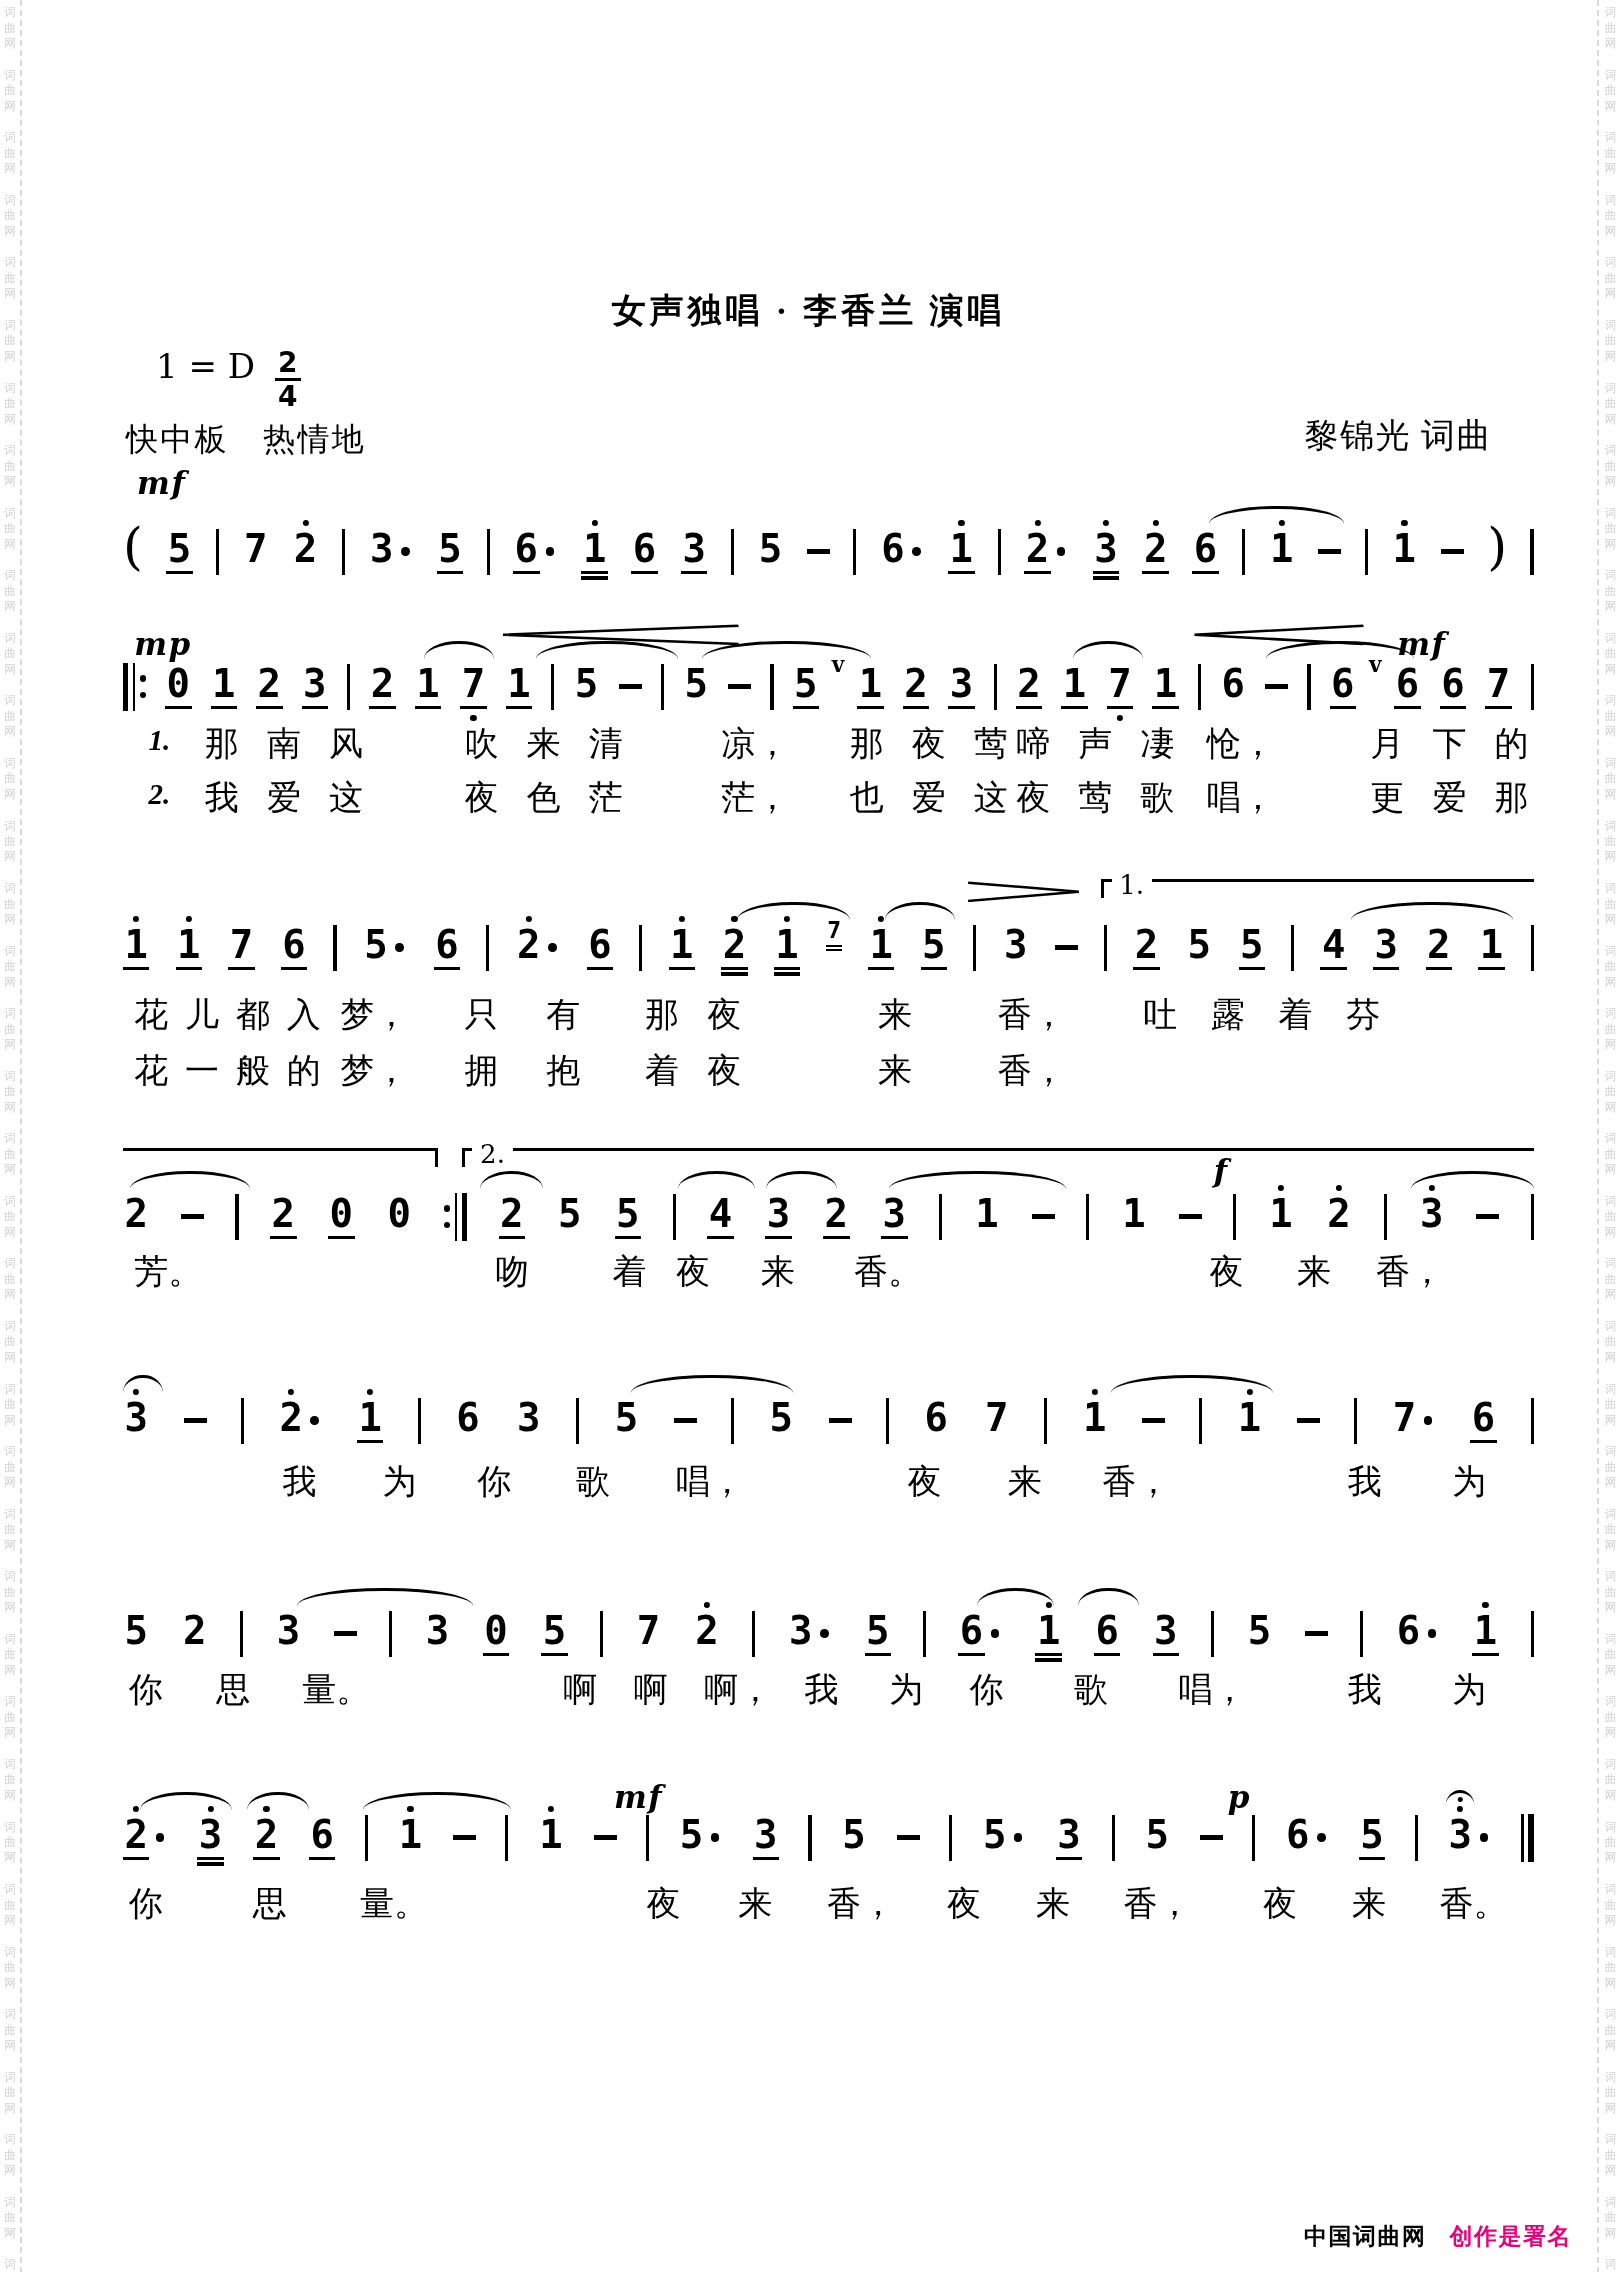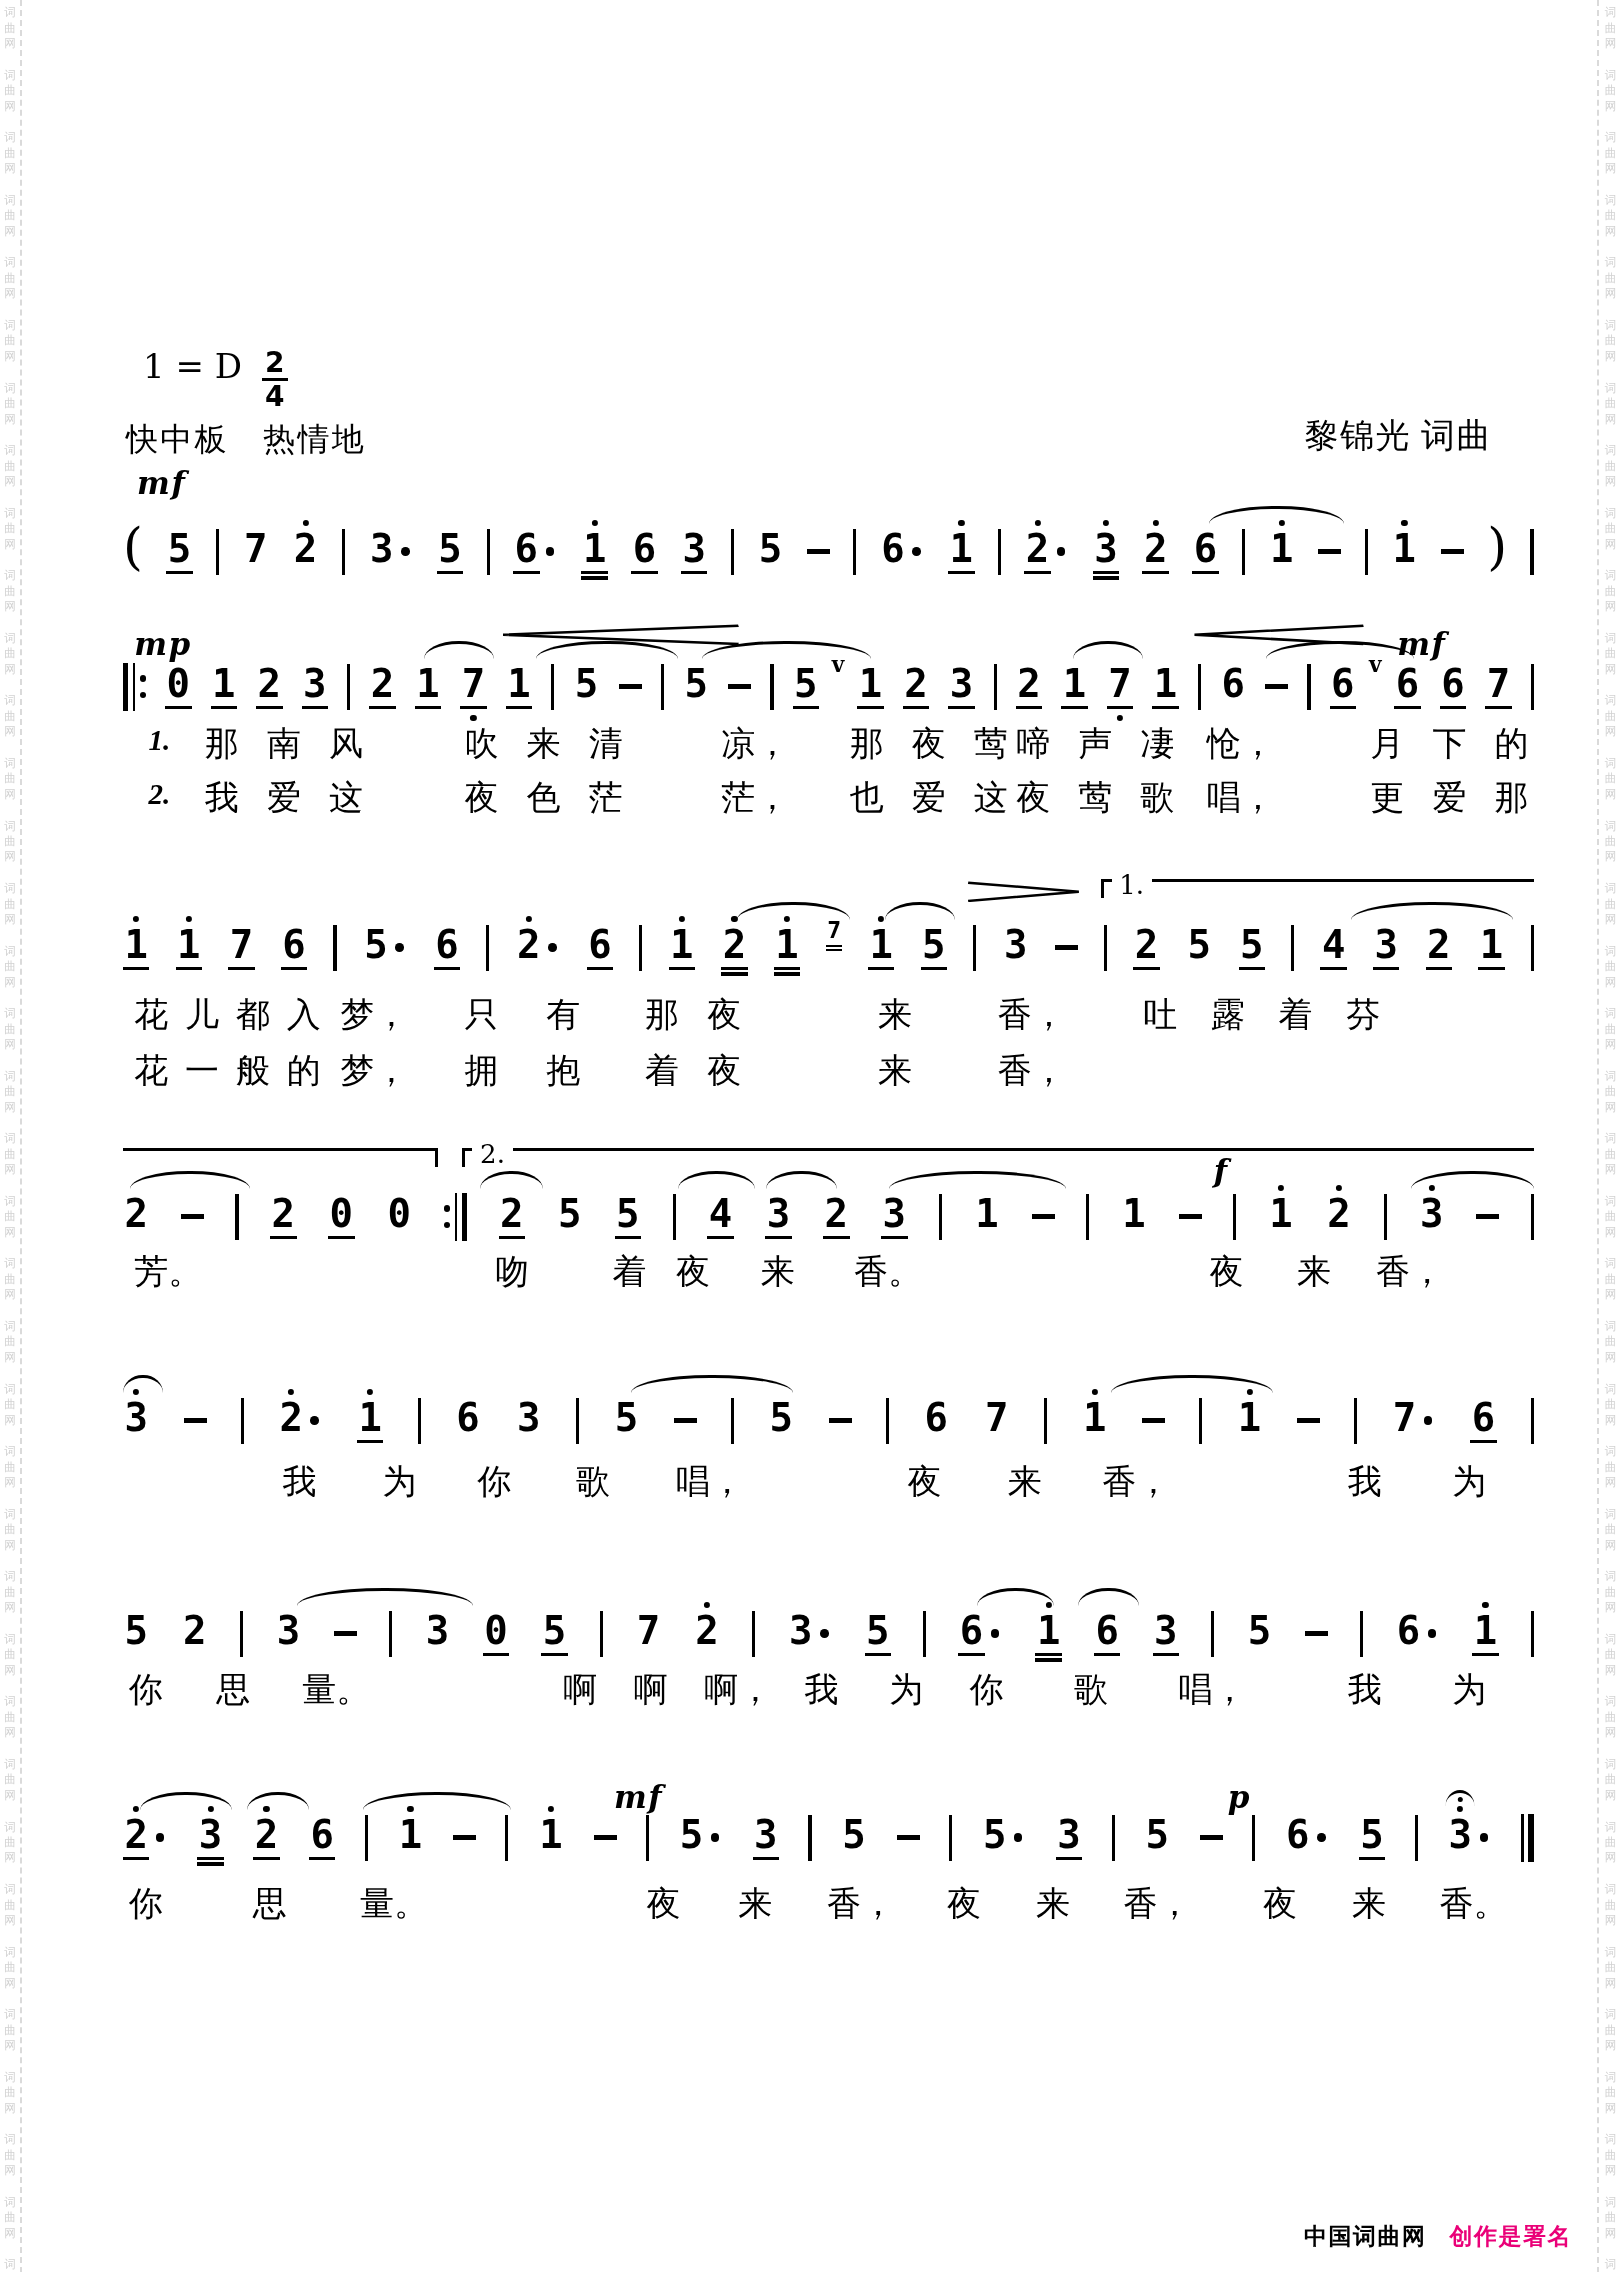--- a/index.html
+++ b/index.html
@@ -10,21 +10,21 @@
   .wm-line{position:absolute;top:0;bottom:0;width:0;border-left:2.3px dashed #dadada;}
   .wm-line-l{left:20px;} .wm-line-r{left:1597px;}
   .wm-col{position:absolute;top:6.2px;width:17px;display:flex;flex-direction:column;align-items:center;}
   .wm-col-l{left:1.5px;} .wm-col-r{left:1602px;}
   .wm-ch{font:11.6px/1 "Liberation Sans",sans-serif;color:var(--wm);margin-bottom:3.9px;}
   
   .title{position:absolute;top:151px;left:0;width:100%;text-align:center;
          font:700 80px/1.15 "Liberation Serif",serif;letter-spacing:74px;padding-left:74px;box-sizing:border-box;}
   .subtitle{position:absolute;top:291px;left:0;width:100%;text-align:center;
          font:700 34px/1.2 "Liberation Serif",serif;letter-spacing:3.9px;}
-  .keyline{position:absolute;top:348px;left:143px;display:flex;align-items:flex-start;
+  .keyline{position:absolute;top:348px;left:156px;display:flex;align-items:flex-start;
          font:500 34px/1.1 "DejaVu Serif",serif;}
   .meter{display:inline-flex;flex-direction:column;align-items:center;margin-left:20px;
          font:700 28px/1.05 "DejaVu Sans",sans-serif;}
   .meter .num{border-bottom:3.1px solid #000;padding:0 3.1px 0.8px;}
   .meter .den{padding-top:0.8px;}
   .tempo{position:absolute;top:420px;left:126px;font:500 32px/1.2 "Liberation Serif",serif;letter-spacing:2.3px;}
   .composer{position:absolute;top:416px;right:125px;font:500 34px/1.2 "Liberation Serif",serif;letter-spacing:1.5px;}
   
   .mline{position:absolute;left:123px;width:1411px;height:117px;}
   .trow{position:absolute;top:45px;left:0;right:0;height:65px;display:flex;
@@ -296,20 +296,21 @@
       <span class="wm-ch">词</span>
       <span class="wm-ch">曲</span>
       <span class="wm-ch" style="margin-bottom: 20px;">网</span>
       <span class="wm-ch">词</span>
       <span class="wm-ch">曲</span>
       <span class="wm-ch" style="margin-bottom: 20px;">网</span>
       <span class="wm-ch">词</span>
       <span class="wm-ch">曲</span>
     </div>
 
+  <div class="subtitle">女声独唱 · 李香兰 演唱</div>
 
   <div class="keyline">
     <span>1 = D</span>
     <span class="meter">
       <span class="num">2</span>
       <span class="den">4</span>
     </span>
   </div>
   <div class="tempo">快中板　热情地</div>
   <div class="composer">黎锦光 词曲</div>

